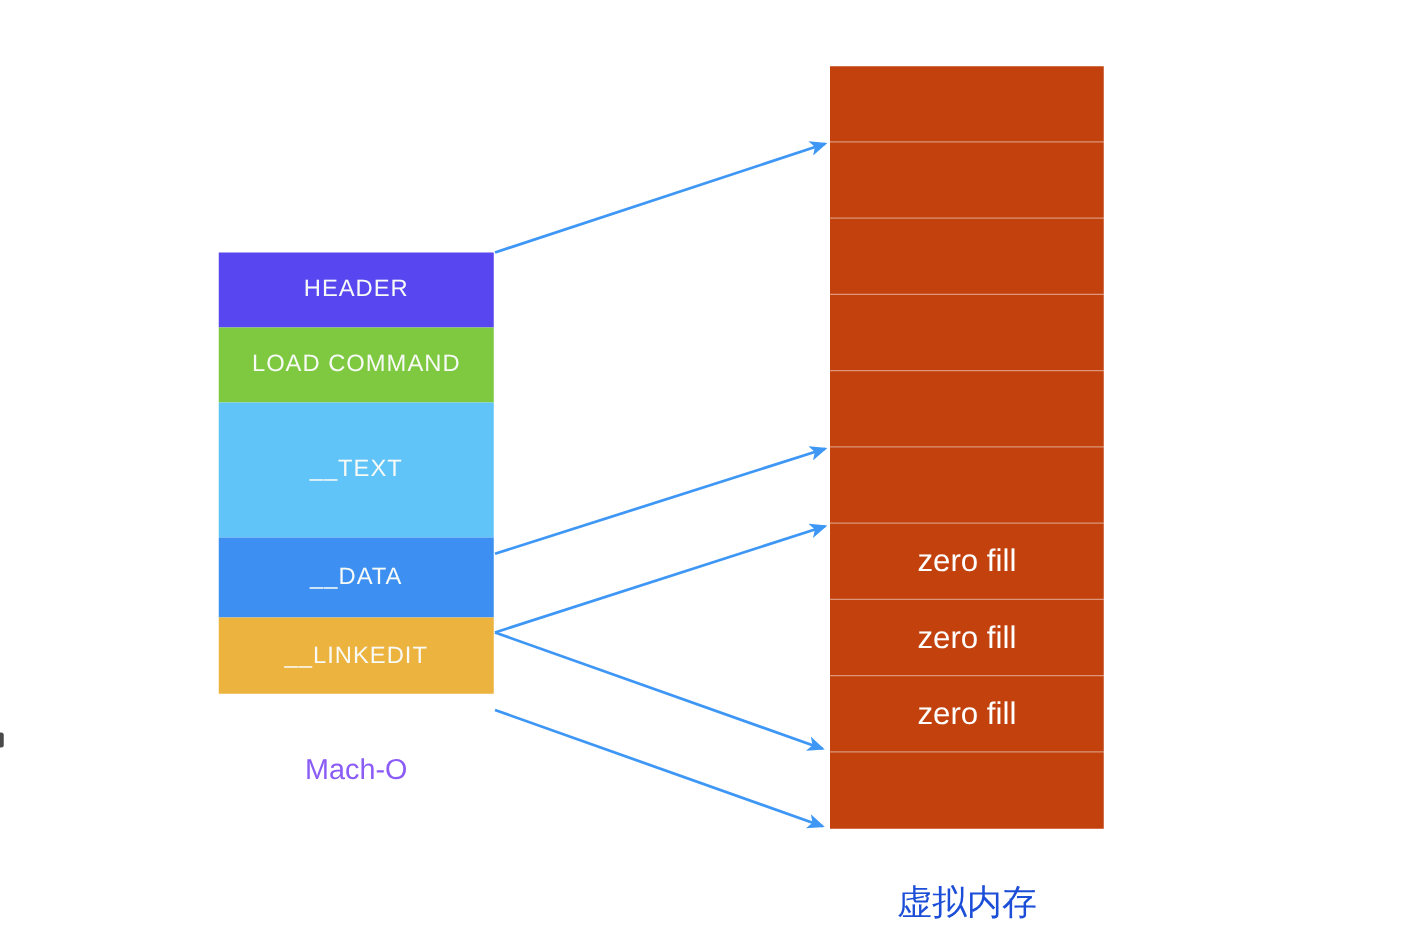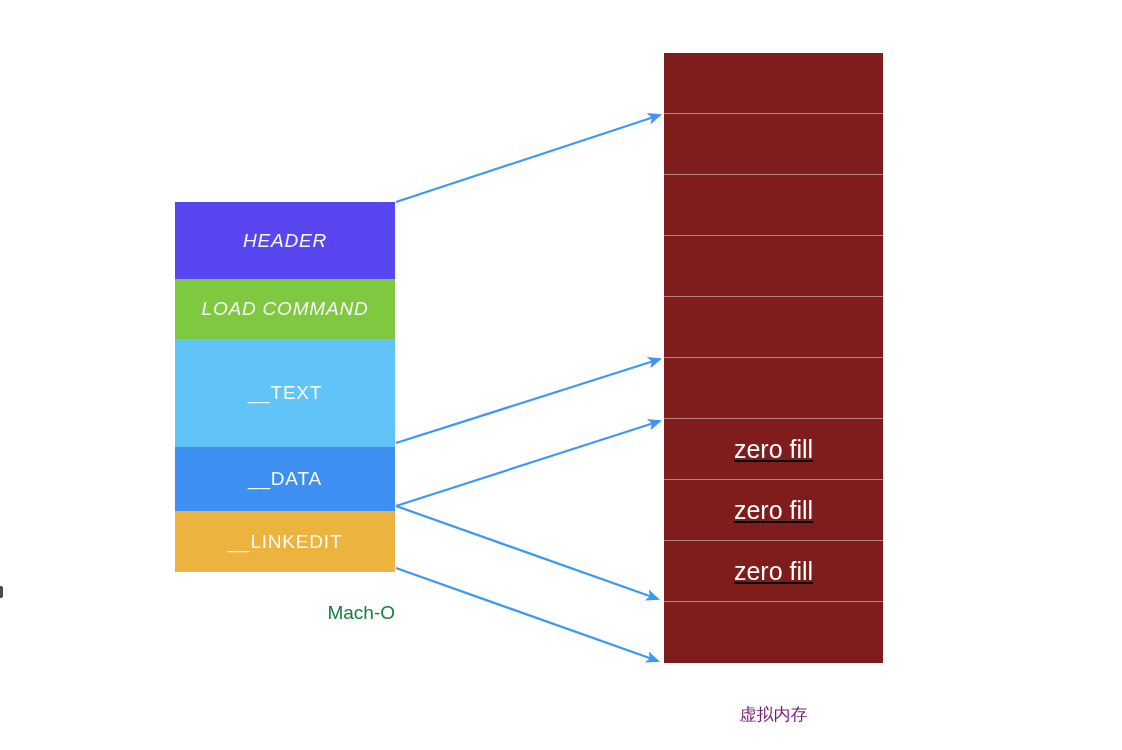--- a/index.html
+++ b/index.html
@@ -22,33 +22,33 @@
     display: flex; flex-direction: column;
   }
   .segment {
     width: 100%;
     display: flex; align-items: center; justify-content: center;
     color: #f7faf7;
     font-size: 19px;
     letter-spacing: 0.8px;
     text-align: center;
   }
-  .seg-header   { height: 77px; font-style: italic; }
-  .seg-loadcmd  { height: 60px; font-style: italic; }
+  .seg-header   { height: 60px; }
+  .seg-loadcmd  { height: 60px; }
   .seg-text     { height: 108px; }
   .seg-data     { height: 64px; }
   .seg-linkedit { height: 61px; }
 
   .macho-caption {
     position: absolute;
     left: 175px; top: 602px;
     width: 220px;
-    text-align: right;
-    color: #15803d;
-    font-size: 19px;
+    text-align: center;
+    color: #8b5cf6;
+    font-size: 23px;
   }
 
   
   .vm-col {
     position: absolute;
     left: 664px; top: 53px;
     width: 219px; height: 610px;
     display: flex; flex-direction: column;
   }
   .vm-row {
@@ -58,22 +58,22 @@
     font-size: 25px;
     border-bottom: 1px solid rgba(255,255,255,0.45);
   }
   .vm-row:last-child { border-bottom: none; }
 
   .vm-caption {
     position: absolute;
     left: 664px; top: 703px;
     width: 219px;
     text-align: center;
-    color: #701a75;
-    font-size: 17px;
+    color: #1d4ed8;
+    font-size: 28px;
   }
 
   
   .arrows {
     position: absolute;
     left: 0; top: 0;
     width: 1122px; height: 750px;
     pointer-events: none;
   }
   .arrow-line {
@@ -109,21 +109,21 @@
     <div class="segment seg-data" style="background-color: rgb(61, 144, 241);">
       <span>__DATA</span>
     </div>
     <div class="segment seg-linkedit" style="background-color: rgb(237, 179, 63); text-align: center;">
       <span>__LINKEDIT</span>
     </div>
   </div>
 
   <div class="macho-caption">Mach-O</div>
 
-  <div class="vm-col" style="background-color: #7f1d1d; text-decoration: underline;">
+  <div class="vm-col" style="background-color: #c2410c;">
     <div class="vm-row"></div>
     <div class="vm-row"></div>
     <div class="vm-row"></div>
     <div class="vm-row"></div>
     <div class="vm-row"></div>
     <div class="vm-row"></div>
     <div class="vm-row">zero fill</div>
     <div class="vm-row">zero fill</div>
     <div class="vm-row">zero fill</div>
     <div class="vm-row"></div>

